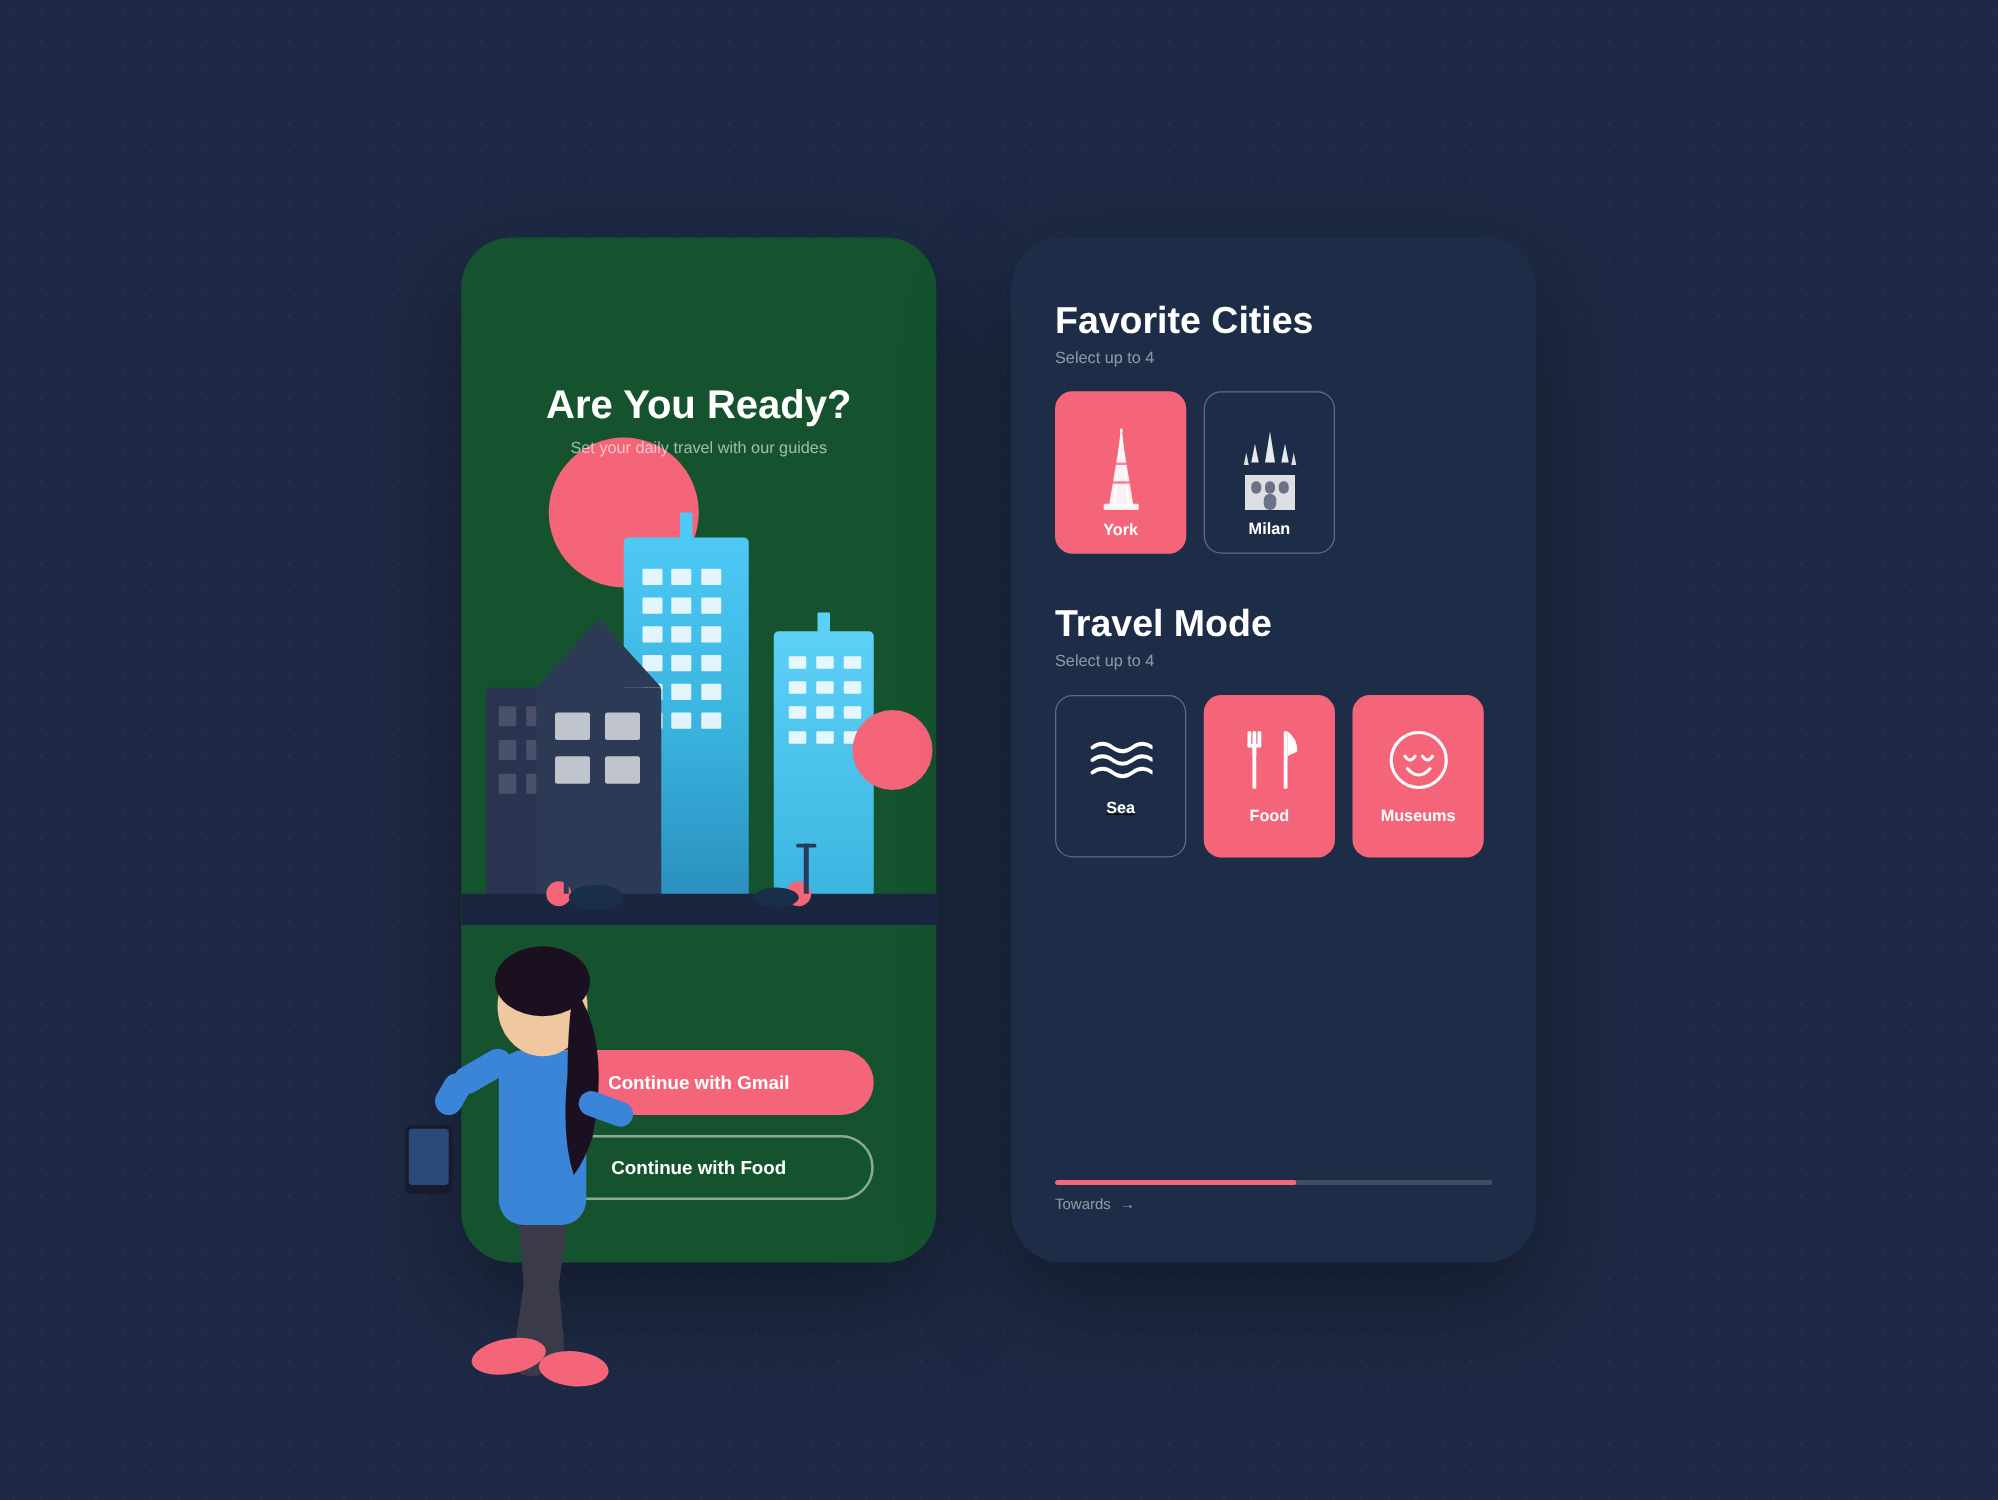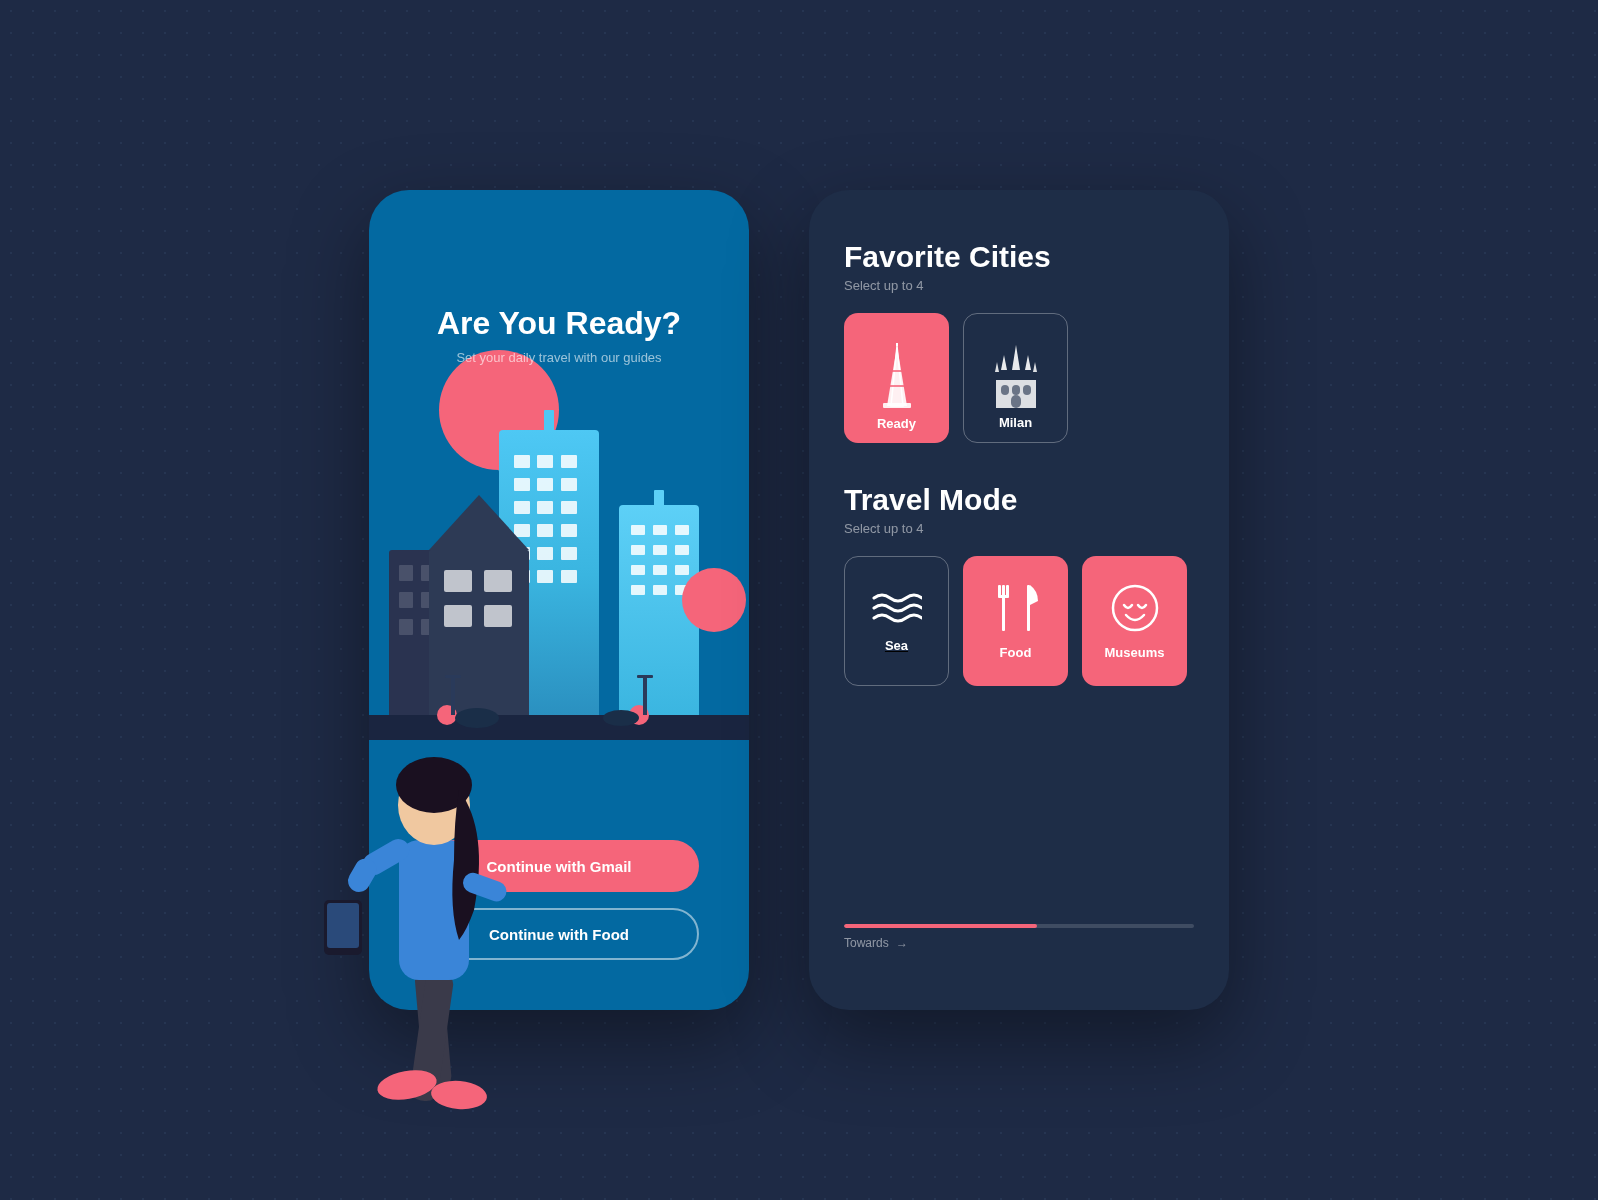--- a/index.html
+++ b/index.html
@@ -30,21 +30,21 @@
       gap: 60px;
       width: 100%;
       height: 100%;
       padding: 60px 80px;
     }
 
     
     .phone-left {
       width: 380px;
       height: 820px;
-      background: #0369a1;
+      background: #14532d;
       border-radius: 40px;
       overflow: hidden;
       position: relative;
       display: flex;
       flex-direction: column;
       align-items: center;
       justify-content: flex-end;
       box-shadow: 0 30px 80px rgba(0,0,0,0.4);
       padding-bottom: 78px;
     }
@@ -104,21 +104,21 @@
 
     
     .phone-right {
       width: 420px;
       height: 820px;
       background: #1e2d47;
       border-radius: 40px;
       overflow: hidden;
       position: relative;
       box-shadow: 0 30px 80px rgba(0,0,0,0.4);
-      padding: 50px 35px 60px;
+      padding: 50px 35px 40px;
       display: flex;
       flex-direction: column;
     }
 
     .section-title {
       color: #fff;
       font-size: 30px;
       font-weight: 800;
       margin-bottom: 4px;
     }
@@ -390,21 +390,21 @@
         <div class="city-card selected">
           <svg width="60" height="75" viewBox="0 0 60 75" xmlns="http://www.w3.org/2000/svg">
 
             <polygon points="30,5 24,65 36,65" fill="none" stroke="white" stroke-width="1.5"></polygon>
             <polygon points="30,5 20,65 40,65" fill="white" opacity="0.9"></polygon>
             <line x1="22" y1="30" x2="38" y2="30" stroke="rgba(245,101,122,0.8)" stroke-width="2"></line>
             <line x1="20" y1="45" x2="40" y2="45" stroke="rgba(245,101,122,0.8)" stroke-width="2"></line>
             <line x1="30" y1="5" x2="30" y2="2" stroke="white" stroke-width="2"></line>
             <rect x="16" y="62" width="28" height="5" rx="1" fill="white" opacity="0.9"></rect>
           </svg>
-          <span class="city-name">Ready</span>
+          <span class="city-name">York</span>
         </div>
 
         <div class="city-card unselected">
           <svg width="60" height="75" viewBox="0 0 60 75" xmlns="http://www.w3.org/2000/svg">
 
             <rect x="10" y="40" width="40" height="28" fill="white" opacity="0.85"></rect>
 
             <polygon points="30,5 26,30 34,30" fill="white" opacity="0.9"></polygon>
             <polygon points="18,15 15,30 21,30" fill="white" opacity="0.9"></polygon>
             <polygon points="42,15 39,30 45,30" fill="white" opacity="0.9"></polygon>

